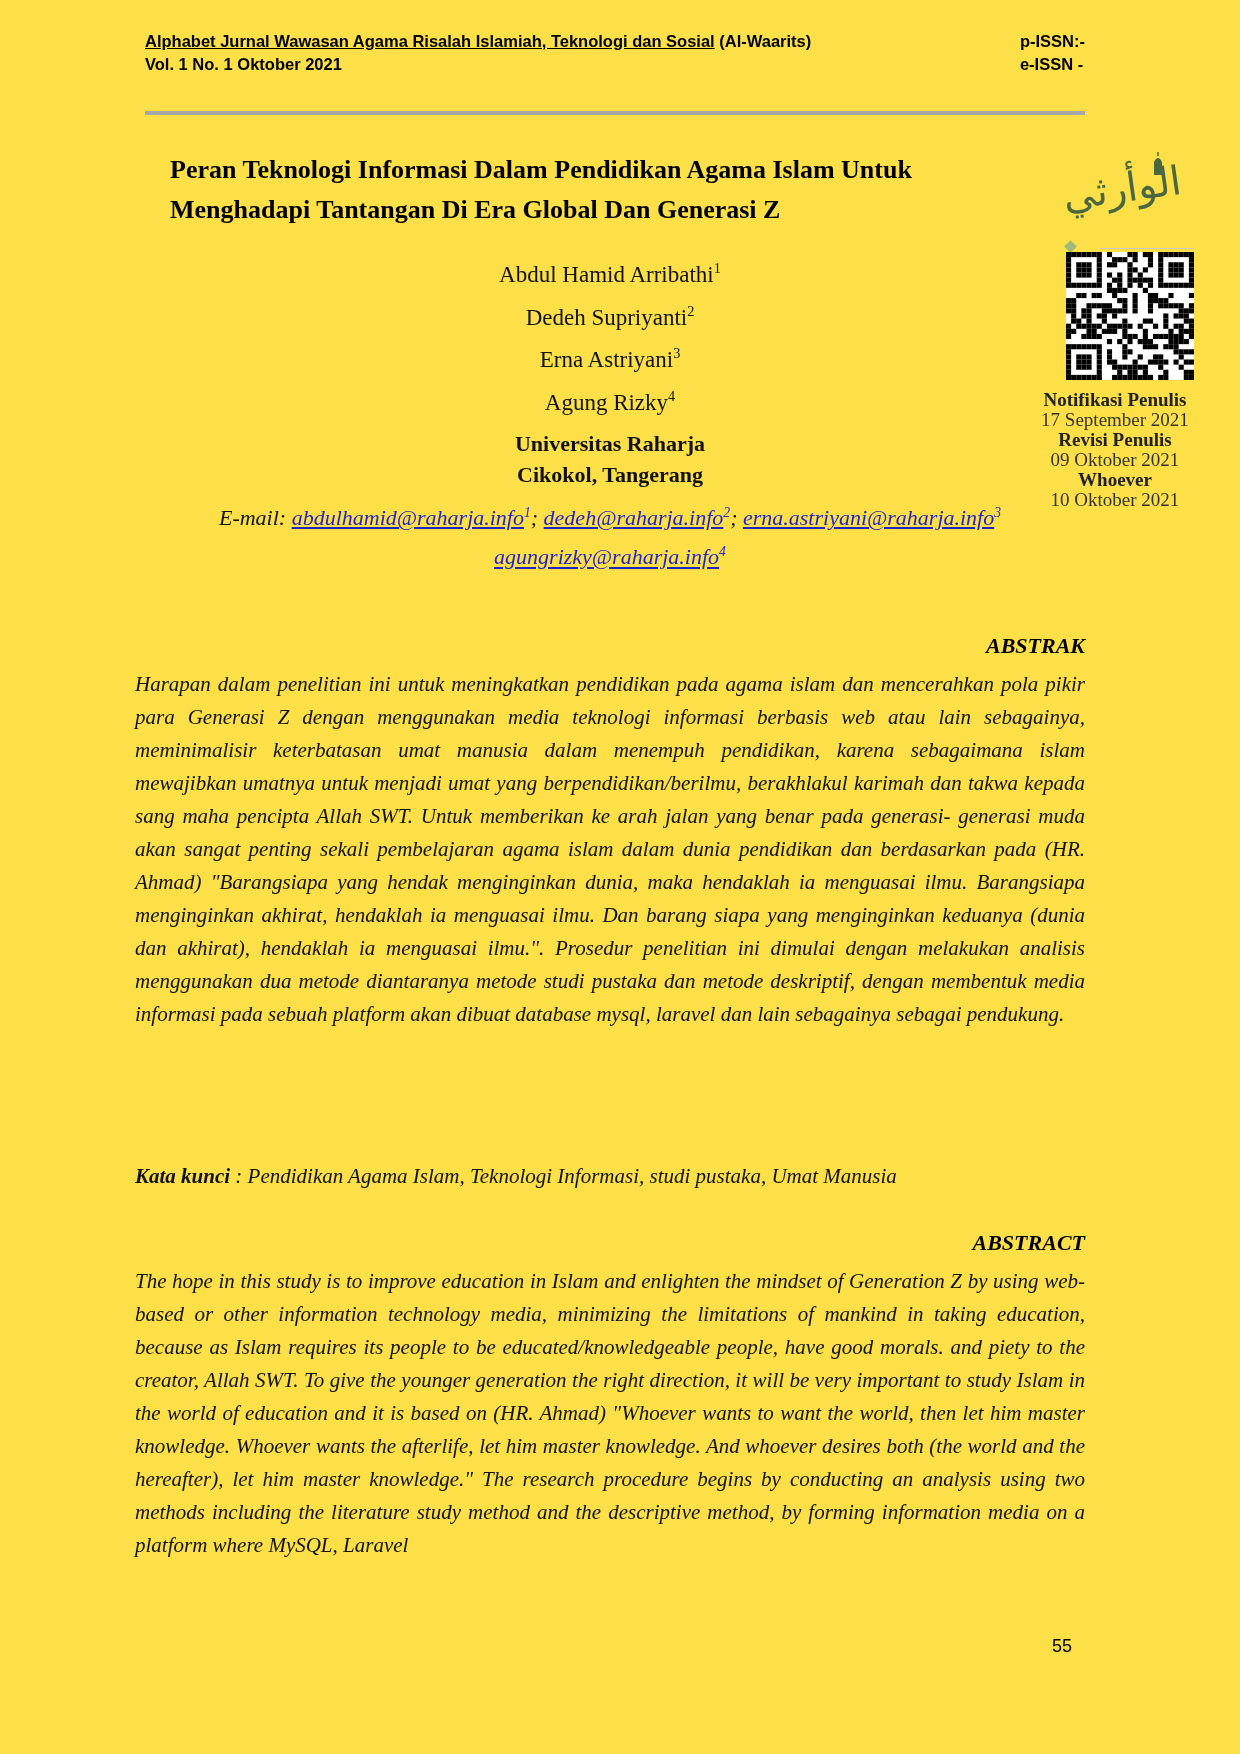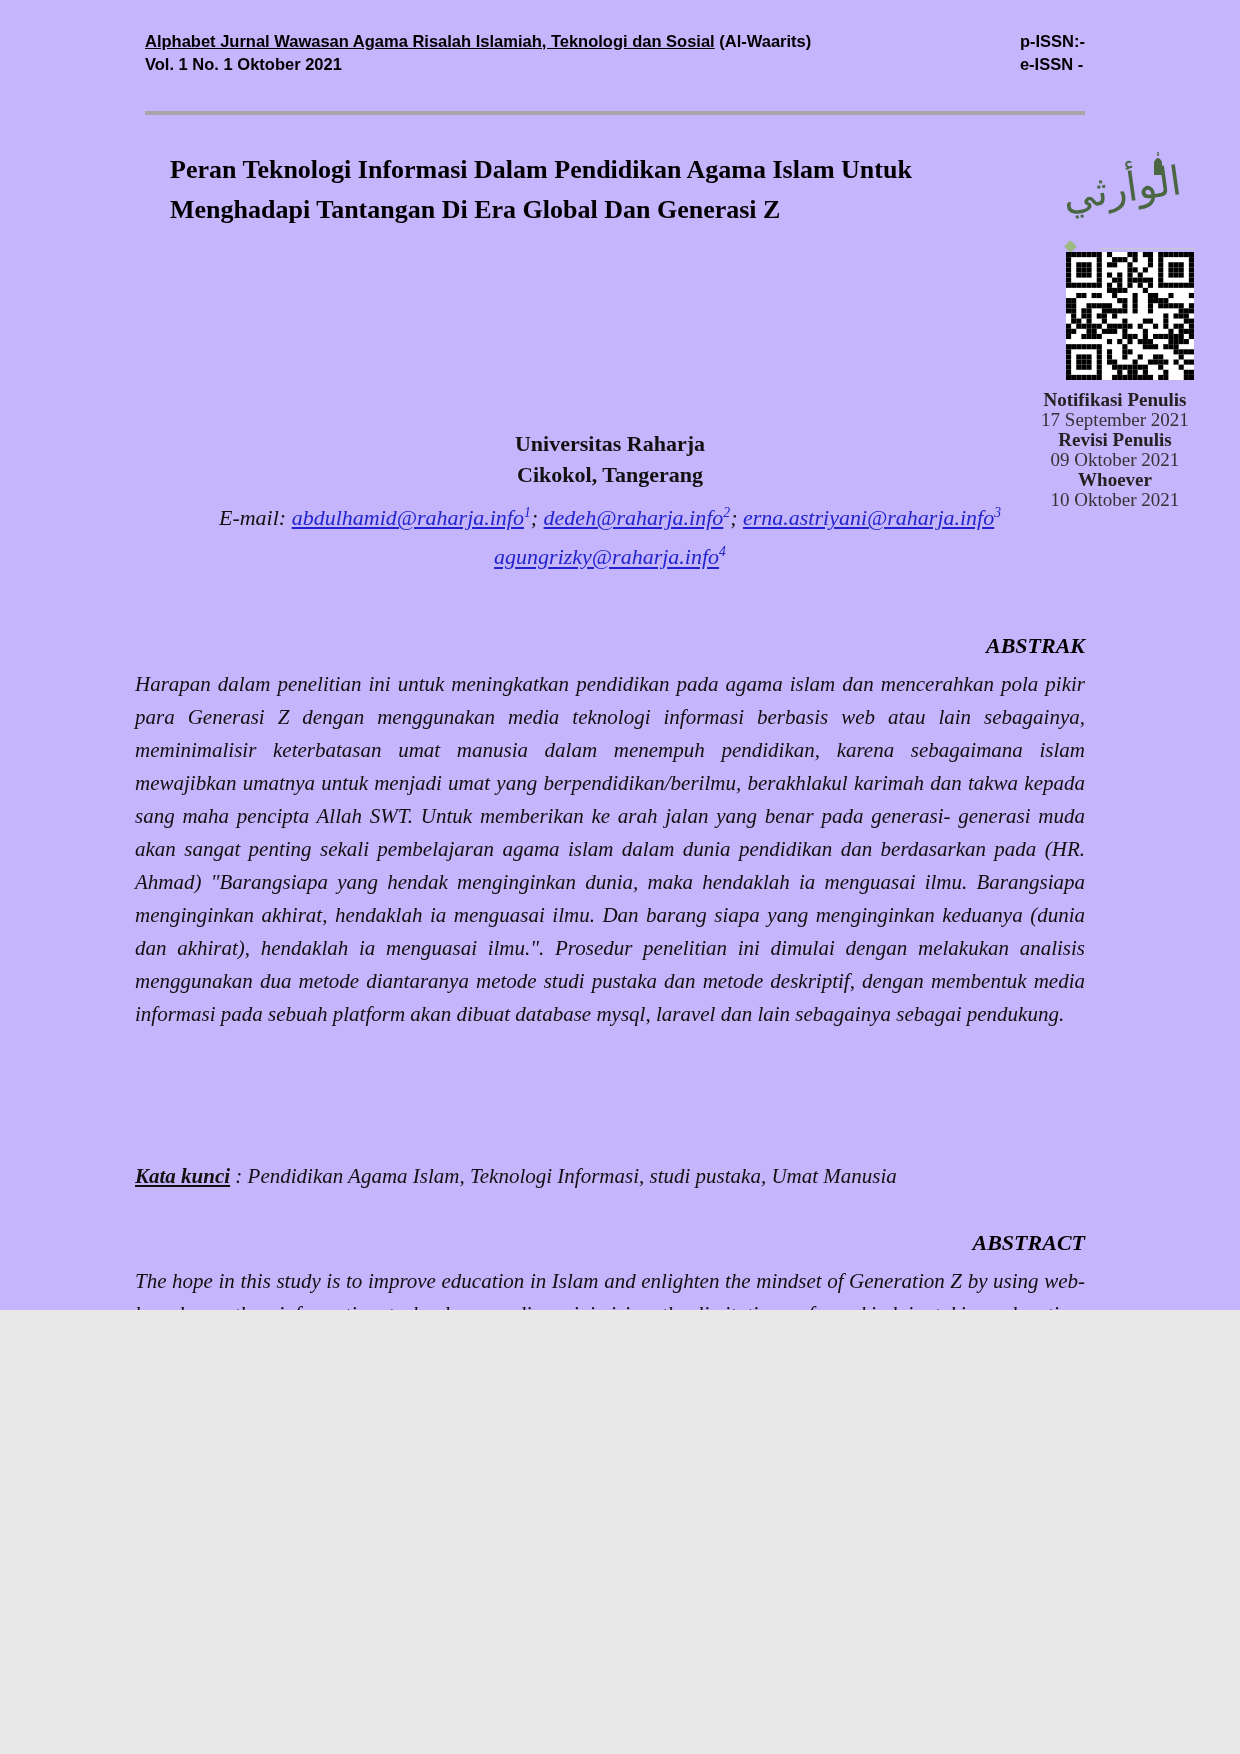--- a/index.html
+++ b/index.html
@@ -1,20 +1,20 @@
 <!DOCTYPE html>
 <html><head>
 <meta charset="utf-8">
 <style>
   html,body{margin:0;padding:0;background:#e8e8e8;}
   .page{
     position:relative;
-    width:1240px;height:1310px;
+    width:1240px;height:1754px;
     margin:0 auto;
-    background:#c4b5fd;
+    background:#fde047;
     font-family:"Liberation Serif", serif;
     color:#111;
     overflow:hidden;
   }
   
   .header{
     position:absolute;left:145px;top:30px;width:940px;
     display:flex;justify-content:space-between;
     font-family:"Liberation Sans", sans-serif;
     font-weight:bold;font-size:16.5px;line-height:23px;color:#000;
@@ -80,21 +80,21 @@
     position:absolute;left:135px;width:950px;
     font-style:italic;font-size:21px;line-height:33px;
     text-align:justify;color:#101010;
   }
   #abstrak-body{top:668px;}
   #abstract-body{top:1265px;}
   .keywords{
     position:absolute;left:135px;top:1160px;width:950px;
     font-style:italic;font-size:21px;line-height:33px;
   }
-  .keywords .kw-label{font-weight:bold;text-decoration:underline;}
+  .keywords .kw-label{font-weight:bold;}
   
   .page-number{
     position:absolute;left:1052px;top:1636px;
     font-family:"Liberation Sans", sans-serif;font-size:18px;color:#000;
   }
 </style>
 </head>
 <body>
 
 <div class="page">
@@ -450,20 +450,26 @@
     <div class="date-label">Notifikasi Penulis</div>
     <div class="date-value">17 September 2021</div>
     <div class="date-label">Revisi Penulis</div>
     <div class="date-value">09 Oktober 2021</div>
     <div class="date-label">Whoever</div>
     <div class="date-value">10 Oktober 2021</div>
   </div>
 
   <h1 class="article-title" style="margin:0;">Peran Teknologi Informasi Dalam Pendidikan Agama Islam Untuk Menghadapi Tantangan Di Era Global Dan Generasi Z</h1>
 
+  <div class="authors">
+    <div><span>Abdul Hamid Arribathi</span><sup>1</sup></div>
+    <div><span>Dedeh Supriyanti</span><sup>2</sup></div>
+    <div><span>Erna Astriyani</span><sup>3</sup></div>
+    <div><span>Agung Rizky</span><sup>4</sup></div>
+  </div>
 
   <div class="affiliation">
     <div>Universitas Raharja</div>
     <div>Cikokol, Tangerang</div>
   </div>
 
   <div class="emails">
     <div>
       <span>E-mail:</span>
       <a href="#"><span>abdulhamid@raharja.info</span></a><sup>1</sup><span>;</span>

